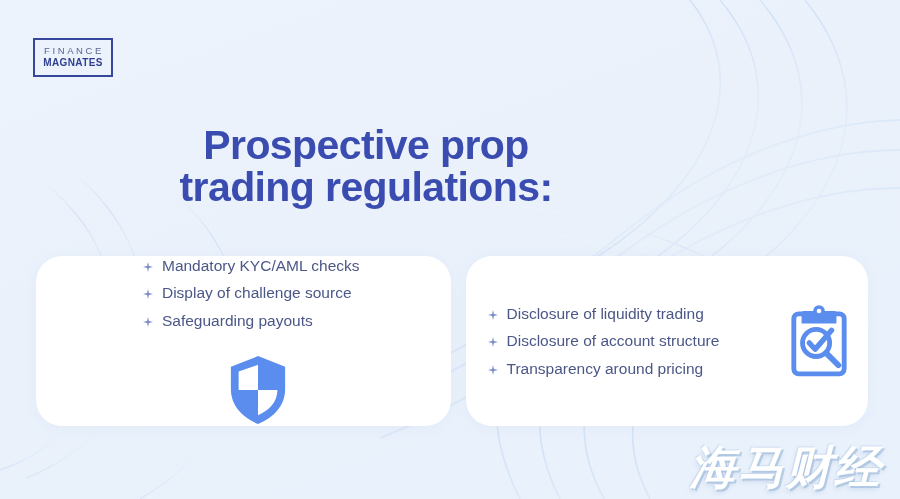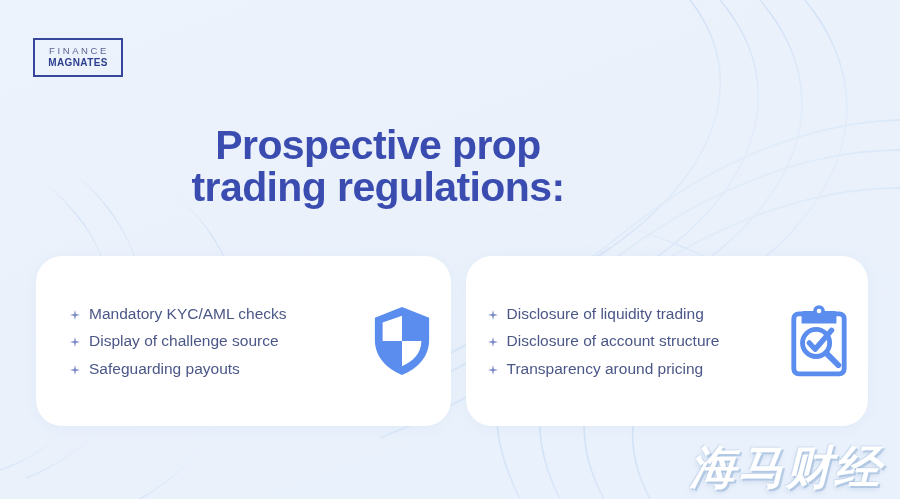--- a/index.html
+++ b/index.html
@@ -26,21 +26,21 @@
     width: 900px;
     height: 499px;
     pointer-events: none;
   }
 
   
   #logo {
     position: absolute;
     left: 33px;
     top: 38px;
-    width: 90px;
+    width: 80px;
     height: 39px;
     border: 2px solid #36479b;
     box-sizing: border-box;
     display: flex;
     flex-direction: column;
     align-items: center;
     justify-content: center;
     background: transparent;
   }
   #logo .logo-top {
@@ -64,21 +64,20 @@
     position: absolute;
     left: 0;
     top: 98px;
     width: 732px;
     text-align: center;
     color: #3a4cb0;
     font-size: 41px;
     font-weight: 700;
     line-height: 1.02;
     letter-spacing: -0.6px;
-    margin-left: 12px;
   }
   #title .line {
     display: block;
   }
 
   
   #cards {
     position: absolute;
     left: 36px;
     top: 256px;
@@ -90,21 +89,21 @@
   .card {
     flex: 1;
     background: #ffffff;
     border-radius: 26px;
     display: flex;
     align-items: center;
     box-sizing: border-box;
     padding: 0 18px 0 34px;
     box-shadow: 0 2px 14px rgba(120,150,200,0.07);
   }
-  .card-left { padding-left: 34px; }
+  .card-left { padding-left: 34px; flex-direction: column; }
   .card-right { padding-left: 22px; }
 
   .bullets {
     flex: 1 1 auto;
     display: flex;
     flex-direction: column;
     gap: 8px;
   }
   .bullet {
     display: flex;

